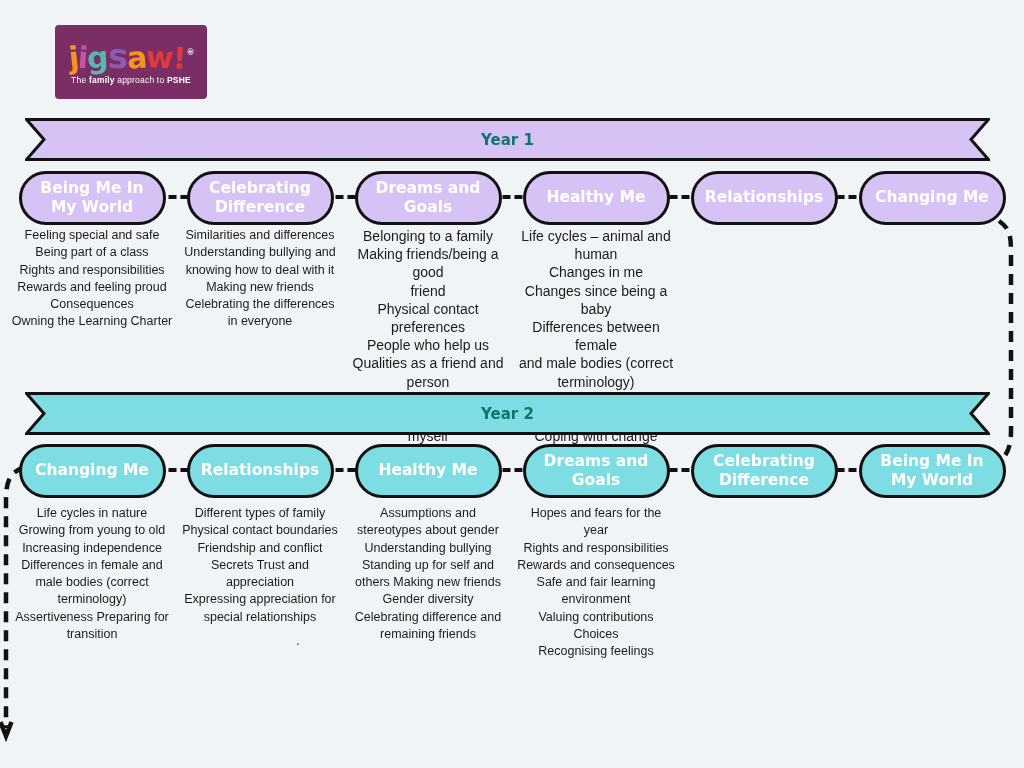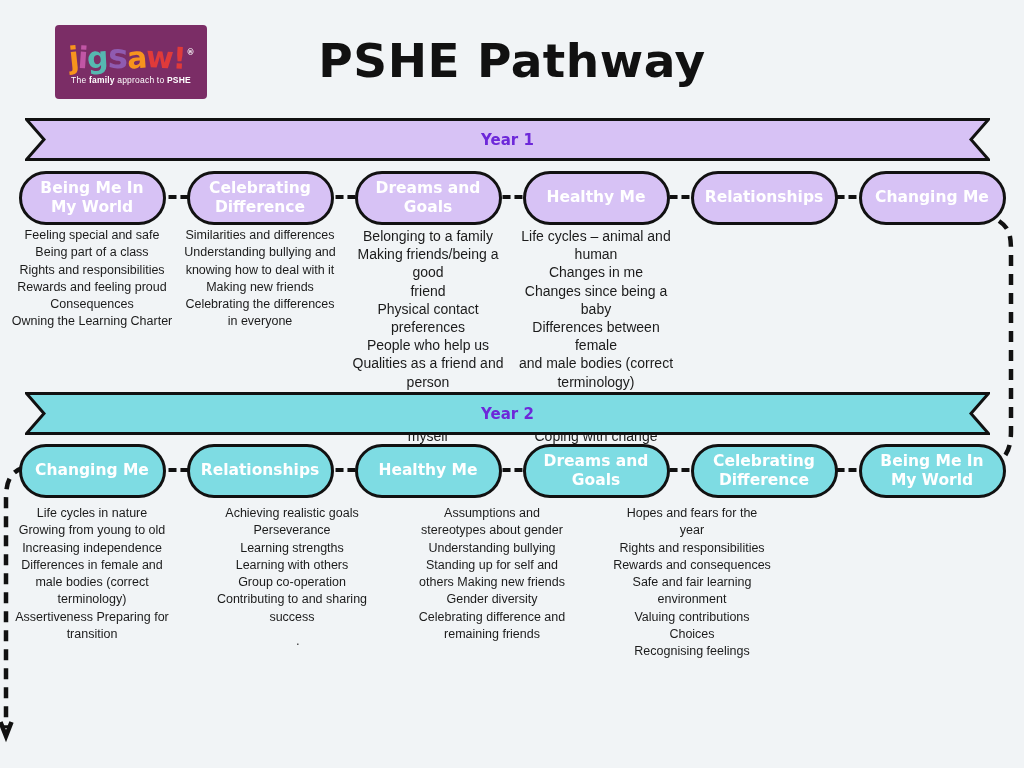--- a/index.html
+++ b/index.html
@@ -24,21 +24,21 @@
   .tagline { color:#ffffff; font-size:8.5px; letter-spacing:0.2px; }
   .tagline b { font-weight:bold; }
   .page-title { position:absolute; top:33px; left:50%; transform:translateX(-50%);
                 font-family:"DejaVu Sans", sans-serif; font-weight:bold; font-size:47px;
                 color:#111111; letter-spacing:0.5px; z-index:3; white-space:nowrap; }
 
   
   .ribbon { position:absolute; left:25px; width:965px; height:43px; z-index:2; }
   .ribbon svg { position:absolute; inset:0; width:100%; height:100%; }
   .ribbon .rlabel { position:absolute; inset:0; display:flex; align-items:center;
-                    justify-content:center; color:#6d28d9; font-weight:bold; font-size:15px;
+                    justify-content:center; color:#0f766e; font-weight:bold; font-size:15px;
                     font-family:"DejaVu Sans", sans-serif; }
   .ribbon-y1 { top:118px; }
   .ribbon-y2 { top:392px; }
   .ribbon-y1 polygon { fill:#d7c2f5; }
   .ribbon-y2 polygon { fill:#7edce3; }
   .ribbon polygon { stroke:#111111; stroke-width:3; }
 
   
   .row { position:absolute; left:8px; width:1008px; height:55px; display:flex; z-index:2; }
   .row-y1 { top:170px; }
@@ -50,21 +50,21 @@
           font-family:"DejaVu Sans", sans-serif; padding:4px 8px; z-index:2; }
   .row-y1 .pill { background:#d7c2f5; }
   .row-y2 .pill { background:#7edce3; }
   .row-connector { position:absolute; height:0; border-top:4px dashed #111111; z-index:1; }
   .conn-y1 { top:195px; left:85px; width:855px; }
   .conn-y2 { top:468px; left:85px; width:855px; }
 
   
   .lists { position:absolute; left:8px; width:1008px; display:flex; z-index:2; }
   .lists-y1 { top:227px; }
-  .lists-y2 { top:505px;gap:32px; }
+  .lists-y2 { top:505px; }
   .topics { width:168px; text-align:center; white-space:pre-line; color:#1b1b1b;
             font-size:12.5px; line-height:1.38; }
   .topics.tight { font-size:14px; line-height:1.3; }
   .stray-dot { position:absolute; left:296px; top:633px; font-size:13px; color:#333; z-index:2; }
 
   
   .flow-overlay { position:absolute; inset:0; width:1024px; height:768px; z-index:1;
                   pointer-events:none; }
   .flow-overlay path { fill:none; stroke:#111111; stroke-width:4.5; }
   .dashed { stroke-dasharray:11 8; }
@@ -85,21 +85,20 @@
       <span class="l0">j</span>
       <span class="l1">i</span>
       <span class="l2">g</span>
       <span class="l3">s</span>
       <span class="l4">a</span>
       <span class="l5">w!</span>
       <span class="reg">®</span>
     </div>
     <div class="tagline"><span>The </span><b>family</b><span> approach to </span><b>PSHE</b></div>
   </div>
-  <h1 class="page-title">PSHE Pathway</h1>
 
   <div class="ribbon ribbon-y1">
     <svg viewBox="0 0 965 43" preserveAspectRatio="none" xmlns="http://www.w3.org/2000/svg">
       <polygon points="1.5,1.5 963.5,1.5 946,21.5 963.5,41.5 1.5,41.5 19,21.5"></polygon>
     </svg>
     <div class="rlabel">Year 1</div>
   </div>
 
   <div class="row-connector conn-y1"></div>
   <div class="row row-y1">
@@ -189,27 +188,27 @@
 
   <div class="lists lists-y2">
     <div class="topics">Life cycles in nature
 Growing from young to old
 Increasing independence
 Differences in female and
 male bodies (correct
 terminology)
 Assertiveness Preparing for
 transition</div>
-    <div class="topics">Achieving realistic goals
-Perseverance
-Learning strengths
-Learning with others
-Group co-operation
-Contributing to and sharing
-success</div>
+    <div class="topics">Different types of family
+Physical contact boundaries
+Friendship and conflict
+Secrets Trust and
+appreciation
+Expressing appreciation for
+special relationships</div>
     <div class="topics">Assumptions and
 stereotypes about gender
 Understanding bullying
 Standing up for self and
 others Making new friends
 Gender diversity
 Celebrating difference and
 remaining friends</div>
     <div class="topics">Hopes and fears for the
 year

